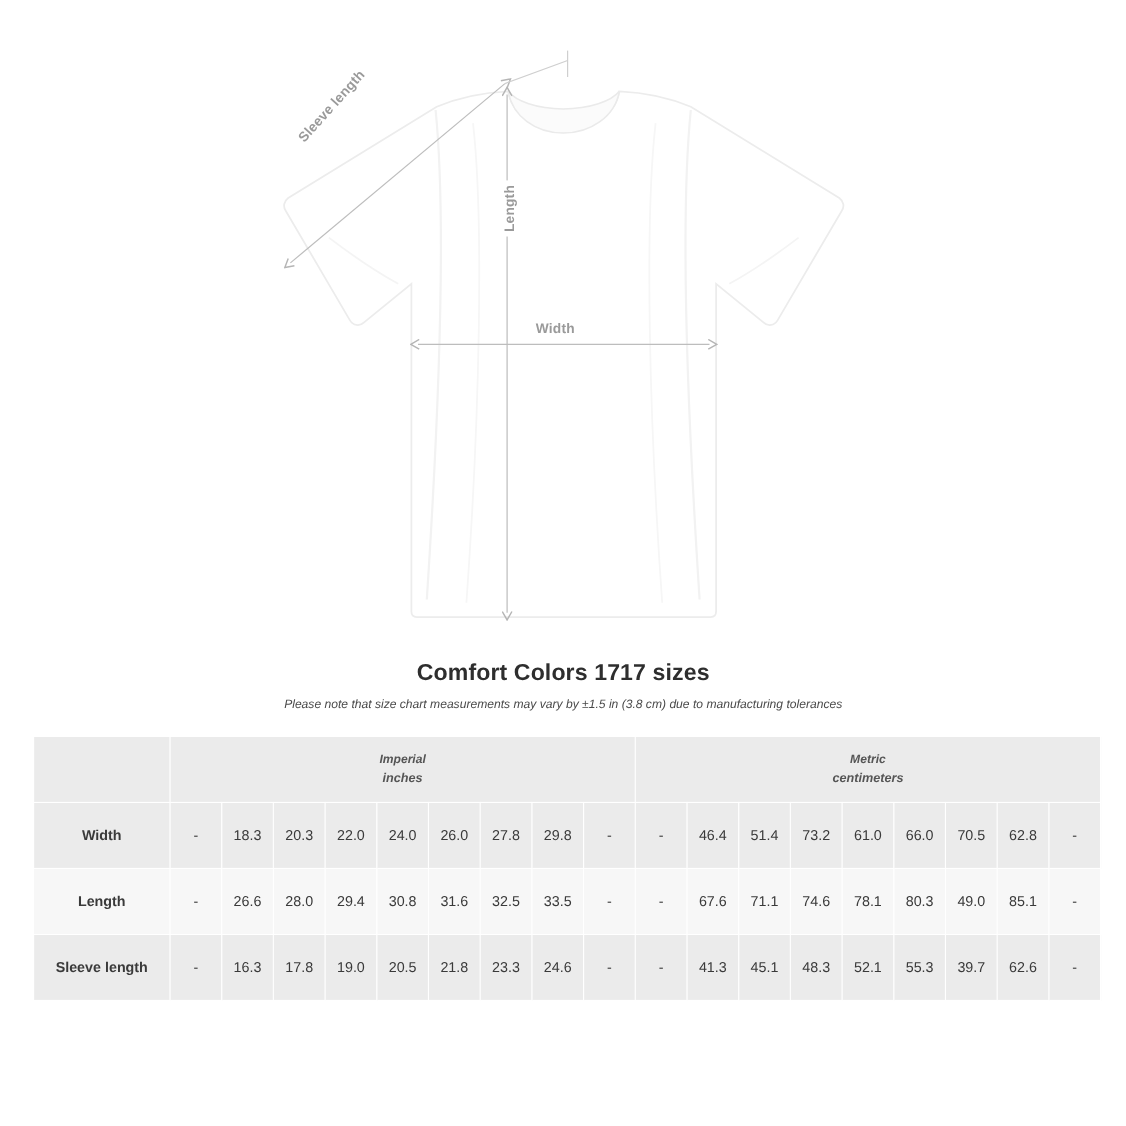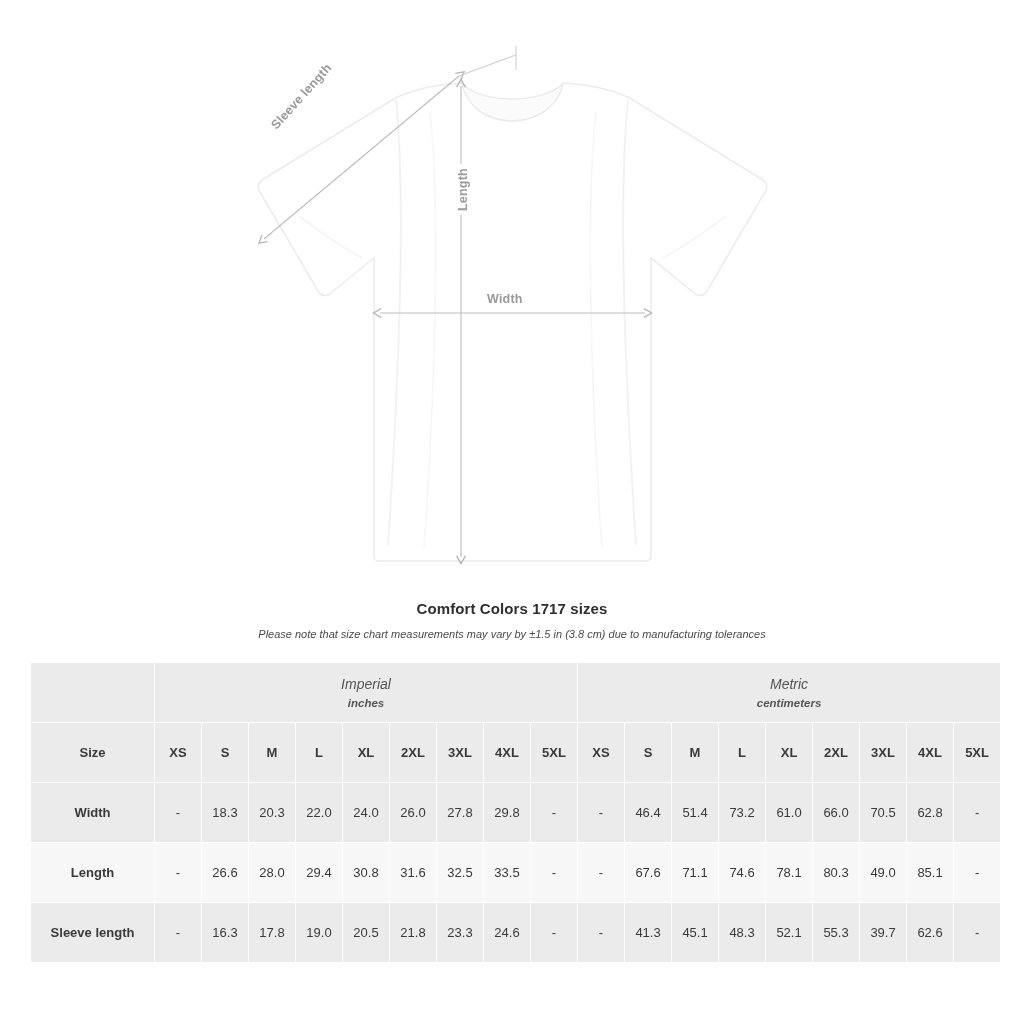--- a/index.html
+++ b/index.html
@@ -62,21 +62,21 @@
     background: #ffffff;
     padding: 1px 4px;
   }
 
   
   .title-block {
     text-align: center;
     margin-top: 10px;
   }
   .chart-title {
-    font-size: 15px;
+    font-size: 21px;
     font-weight: bold;
     color: #2e2e2e;
     margin: 0;
     letter-spacing: 0.1px;
   }
   .chart-note {
     font-size: 11px;
     font-style: italic;
     color: #4a4a4a;
     margin: 11px 0 0 0;
@@ -100,22 +100,22 @@
     color: #3a3a3a;
     padding: 0;
     height: 59px;
   }
   .sys-head td {
     background: #ebebeb;
     height: 78px;
     border: none;
   }
   .sys-name {
-    font-size: 14px;
-    font-weight: normal;
+    font-size: 11px;
+    font-weight: bold;
     font-style: italic;
     color: #555555;
     display: block;
     line-height: 1.25;
   }
   .sys-unit {
     font-size: 11.5px;
     font-style: italic;
     color: #555555;
     display: block;
@@ -226,41 +226,20 @@
           <td colspan="9">
             <span class="sys-name">Imperial</span>
             <span class="sys-unit">inches</span>
           </td>
           <td colspan="9">
             <span class="sys-name">Metric</span>
             <span class="sys-unit">centimeters</span>
           </td>
         </tr>
 
-        <tr class="col-head">
-          <td class="row-label">Size</td>
-          <td>XS</td>
-          <td>S</td>
-          <td>M</td>
-          <td>L</td>
-          <td>XL</td>
-          <td>2XL</td>
-          <td>3XL</td>
-          <td>4XL</td>
-          <td>5XL</td>
-          <td>XS</td>
-          <td>S</td>
-          <td>M</td>
-          <td>L</td>
-          <td>XL</td>
-          <td>2XL</td>
-          <td>3XL</td>
-          <td>4XL</td>
-          <td>5XL</td>
-        </tr>
 
         <tr class="band-a">
           <td class="row-label">Width</td>
           <td class="cell-val">-</td>
           <td class="cell-val">18.3</td>
           <td class="cell-val">20.3</td>
           <td class="cell-val">22.0</td>
           <td class="cell-val">24.0</td>
           <td class="cell-val">26.0</td>
           <td class="cell-val">27.8</td>

